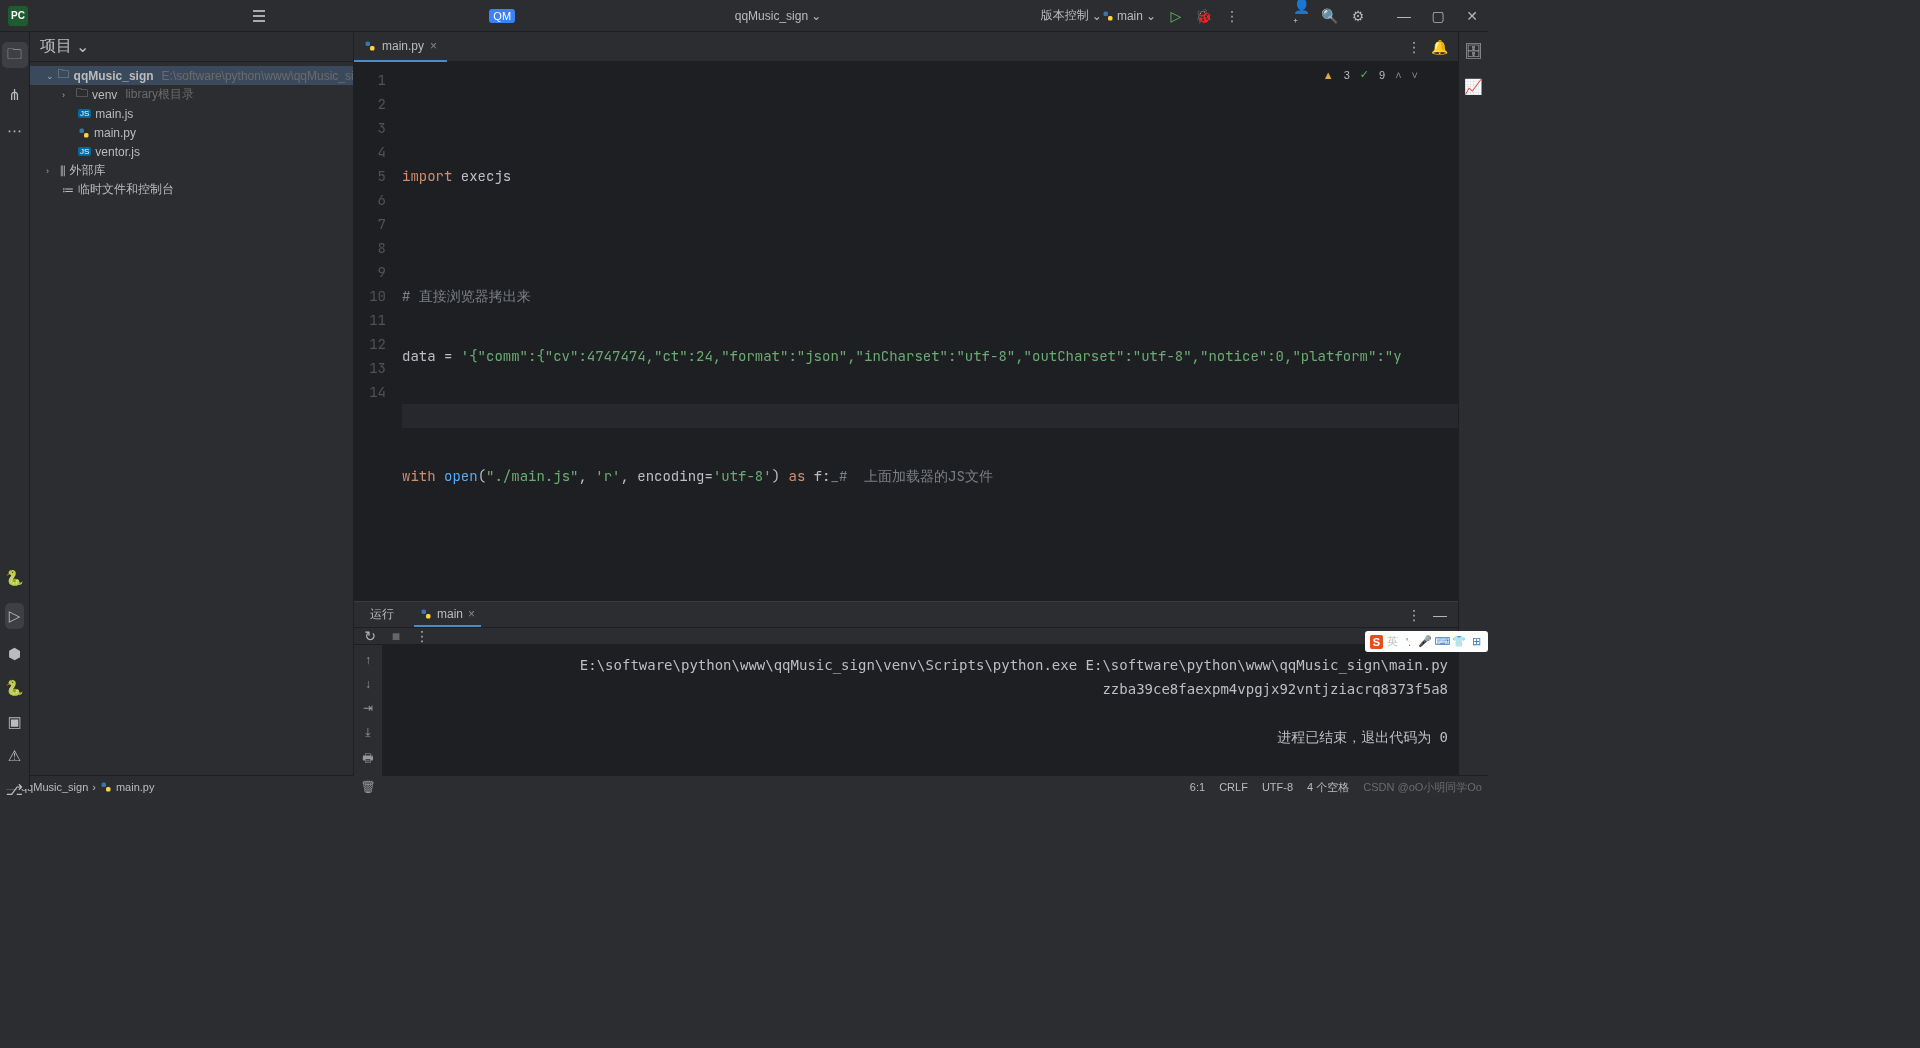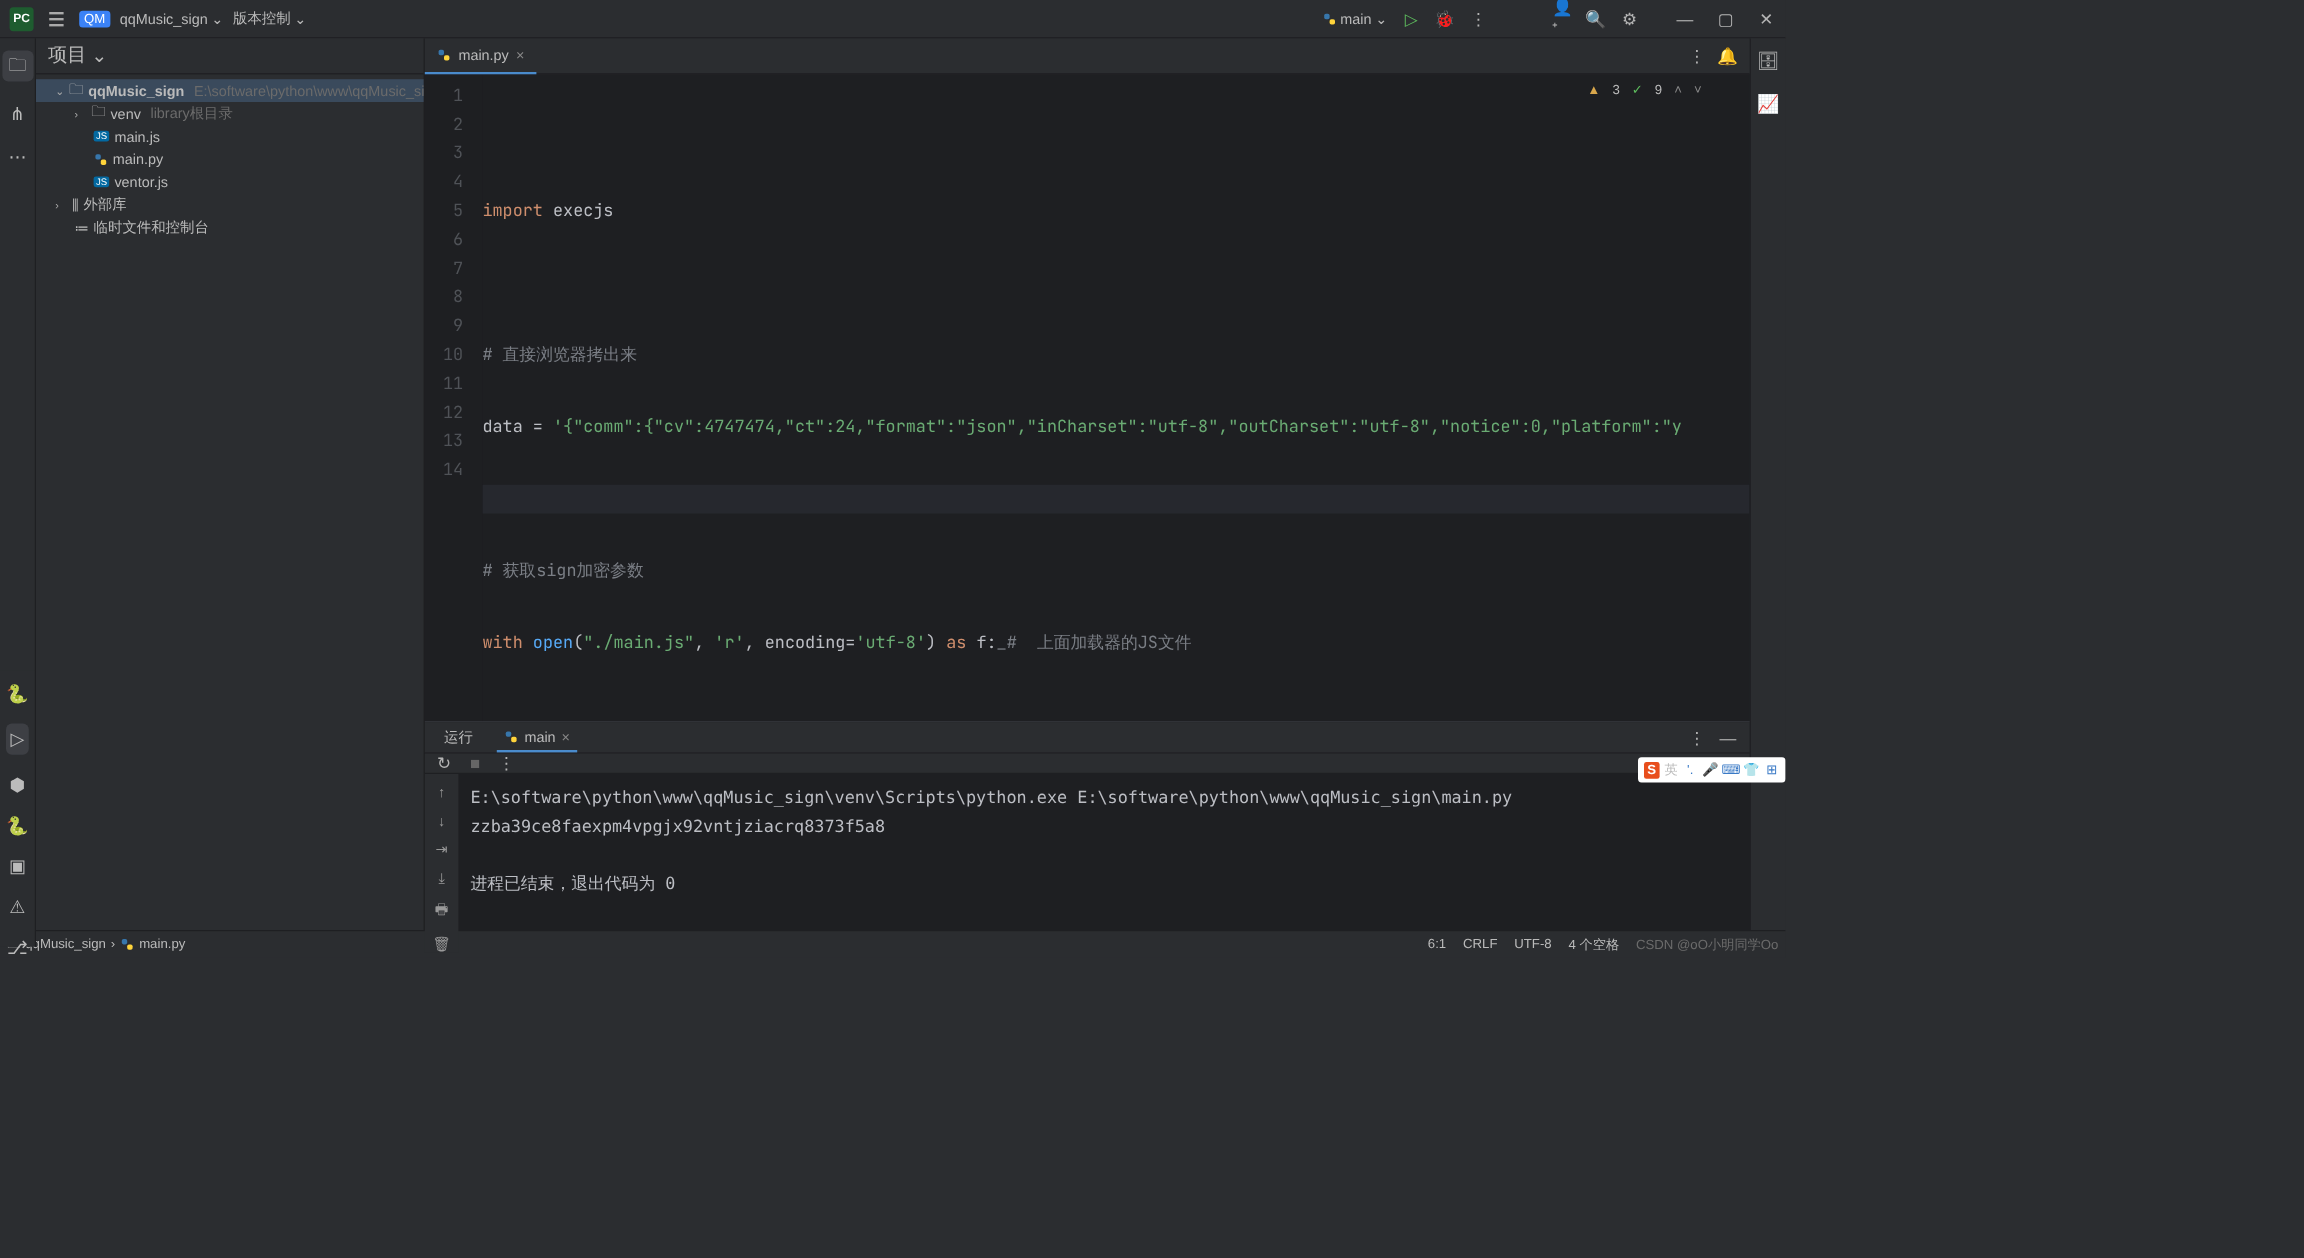--- a/index.html
+++ b/index.html
@@ -14,21 +14,21 @@
   position: relative;
 }
 .titlebar {
   height: 32px;
   background: #2b2d30;
   border-bottom: 1px solid #1e1f22;
   display: flex;
   align-items: center;
   padding: 0 8px;
 }
-.titlebar-left { display: flex; align-items: center; gap: 8px; flex: 1; }
+.titlebar-left { display: flex; align-items: center; gap: 8px; flex: 1; justify-content: space-between; }
 .titlebar-right { display: flex; align-items: center; gap: 12px; }
 .app-icon { width: 20px; height: 20px; background: #1e5c2f; border-radius: 3px; display: flex; align-items: center; justify-content: center; font-size: 10px; color: #fff; font-weight: bold; }
 .hamburger-icon { width: 22px; display: flex; flex-direction: column; gap: 3px; padding: 5px; }
 .hamburger-icon span { height: 2px; background: #aaa; }
 .proj-badge { background: #3b82f6; color: #fff; padding: 1px 4px; border-radius: 3px; font-size: 11px; }
 .dd { display: flex; align-items: center; gap: 3px; cursor: pointer; font-size: 12px; }
 .chev-down::after { content: "⌄"; }
 .tb-icon { width: 16px; height: 16px; display: flex; align-items: center; justify-content: center; font-size: 14px; cursor: pointer; color: #b4b4b4; }
 .play-icon { color: #5dbb5d; }
 .win-controls { display: flex; gap: 18px; margin-left: 18px; }
@@ -244,32 +244,31 @@
         <div>13</div>
         <div>14</div>
       </div>
       <div class="code">
         <div class="line"></div>
         <div class="line"><span class="kw">import</span><span class="id"> execjs</span></div>
         <div class="line"></div>
         <div class="line"><span class="cmt"># 直接浏览器拷出来</span></div>
         <div class="line"><span class="id">data </span><span class="op">= </span><span class="str">'{"comm":{"cv":4747474,"ct":24,"format":"json","inCharset":"utf-8","outCharset":"utf-8","notice":0,"platform":"y</span></div>
         <div class="line hl"></div>
-        <div class="line"><span class="cmt"># 获取sign加密参数</span></div>
         <div class="line"><span class="kw">with</span> <span class="func">open</span><span class="pn">(</span><span class="str">"./main.js"</span><span class="pn">, </span><span class="str">'r'</span><span class="pn">, </span><span class="param">encoding</span><span class="op">=</span><span class="str">'utf-8'</span><span class="pn">) </span><span class="kw">as</span><span class="id"> f:</span><span class="cmt">_#  上面加载器的JS文件</span></div>
         
         
         
         
         
         
       </div>
     </div>
 
-    <div class="terminal-panel" style="height:174px;">
+    <div class="terminal-panel" style="height:174px;text-align:right;">
       <div class="tp-header">
         <div class="tp-tab">
             <span>运行</span>
           </div>
         <div class="tp-tab active">
           <svg class="py-icon" viewBox="0 0 16 16">
               <rect x="2" y="2" width="6" height="6" fill="#3776ab" rx="2"></rect>
               <rect x="8" y="8" width="6" height="6" fill="#ffd43b" rx="2"></rect>
             </svg>
           <span>main</span>

